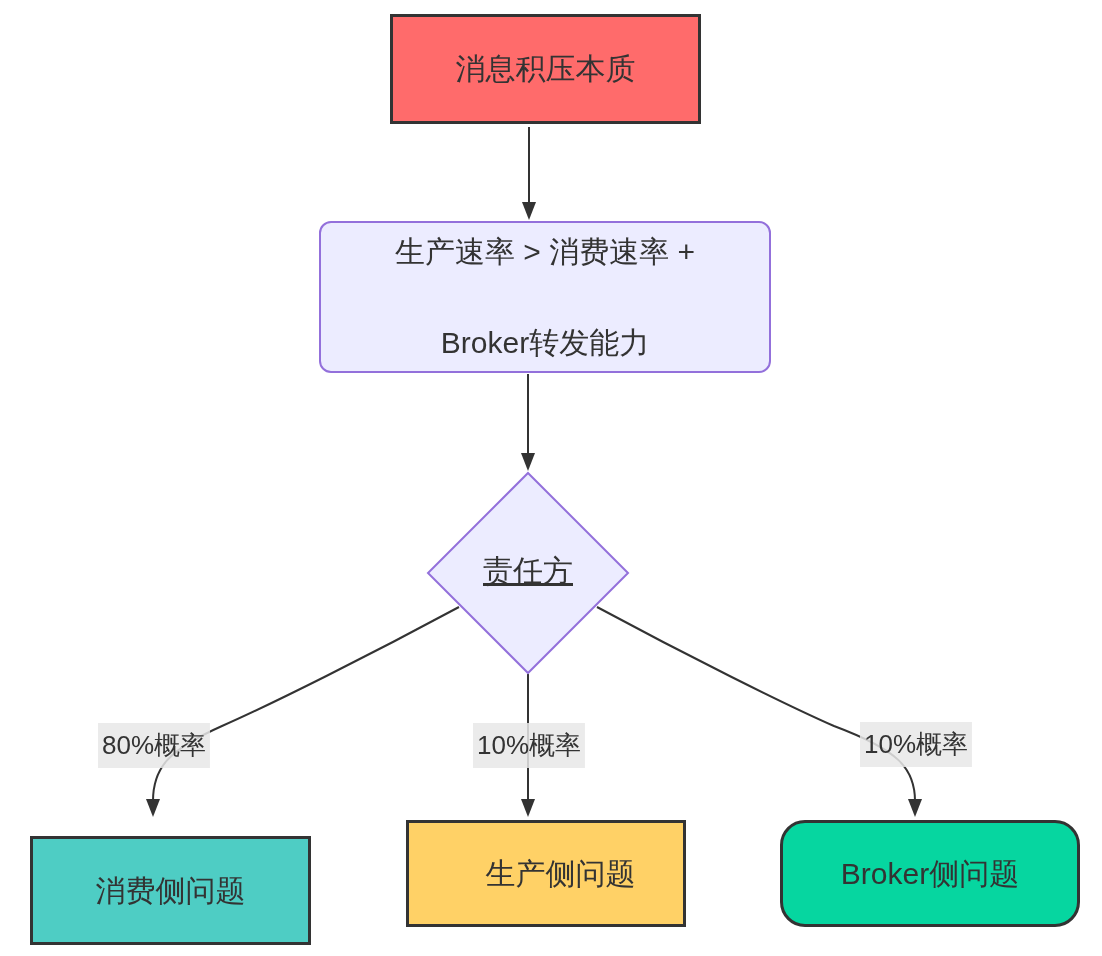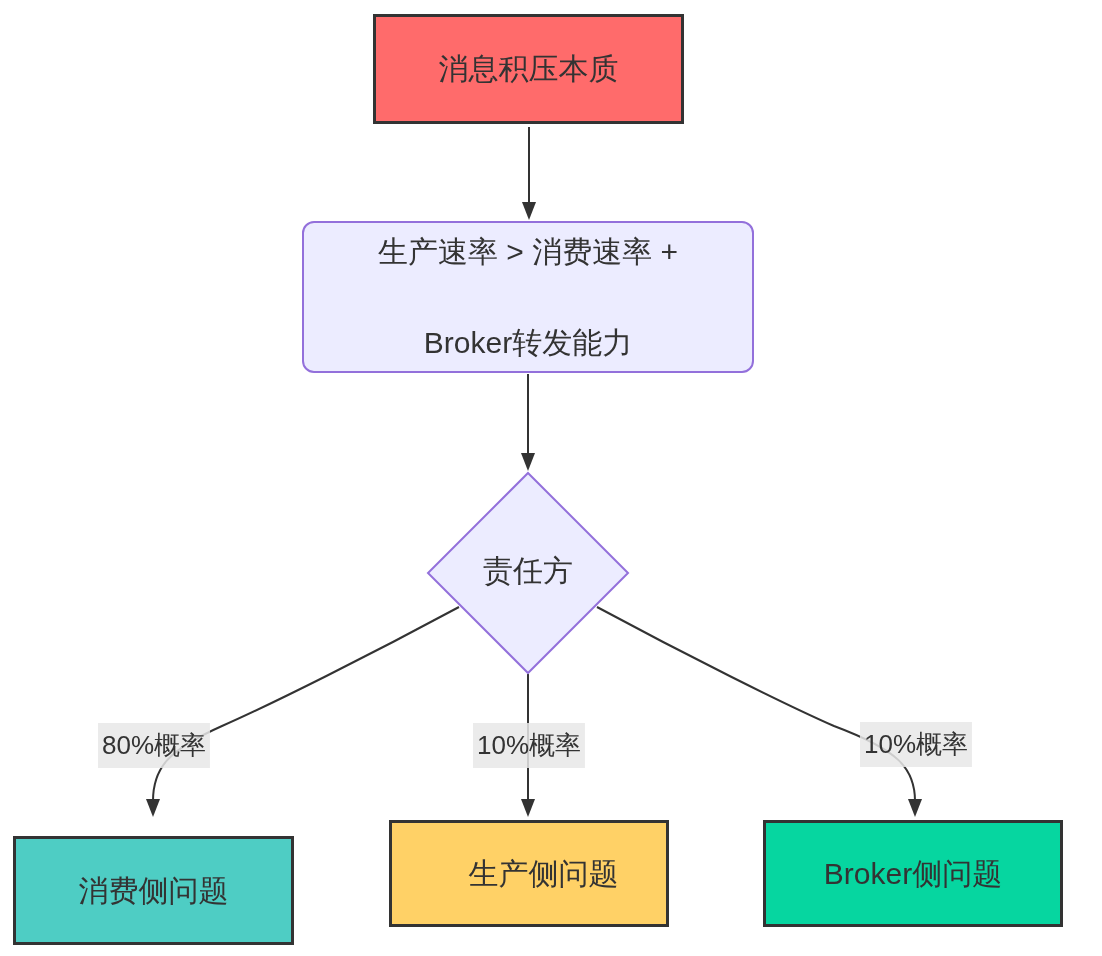--- a/index.html
+++ b/index.html
@@ -24,40 +24,42 @@
   .node {
     position: absolute;
     box-sizing: border-box;
     display: flex;
     align-items: center;
     justify-content: center;
     text-align: left;
     color: #333333;
     font-size: 30px;
     line-height: 1.45;
+    margin-left: 17px;
   }
   .node.rect {
     border: 3px solid #333333;
   }
   .node.rounded {
     border: 2px solid #9370DB;
     border-radius: 12px;
   }
   .node-essence   { left: 373px; top: 14px;  width: 311px; height: 110px; }
   .node-formula   { left: 302px; top: 221px; width: 452px; height: 152px; flex-direction: column; gap: 48px; }
   .node-consumer  { left: 13px;  top: 836px; width: 281px; height: 109px; }
   .node-producer  { left: 389px; top: 820px; width: 280px; height: 107px; }
-  .node-broker    { left: 763px; top: 820px; width: 300px; height: 107px; }
+  .node-broker    { left: 763px; top: 820px; width: 300px; height: 107px; border-radius: 25px; }
   .decision-label {
     position: absolute;
     left: 428px; top: 551px;
     width: 200px;
     text-align: center;
     color: #333333;
     font-size: 30px;
+    text-decoration: underline;
   }
   .edge-label {
     position: absolute;
     transform: translateX(-50%);
     background: rgba(232,232,232,0.85);
     color: #333333;
     font-size: 26px;
     padding: 5px 4px;
     white-space: nowrap;
   }

